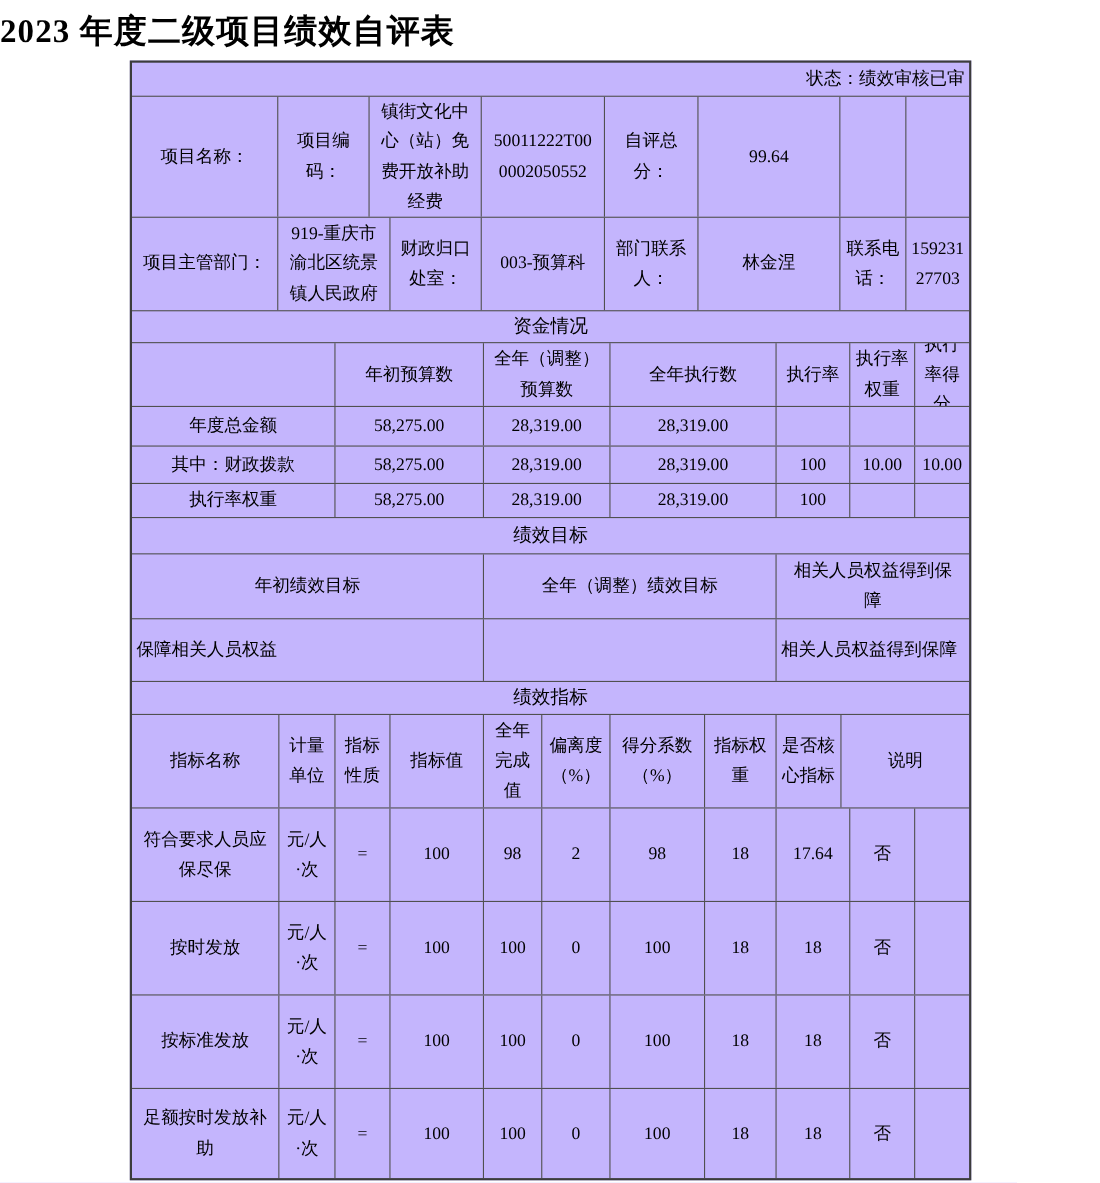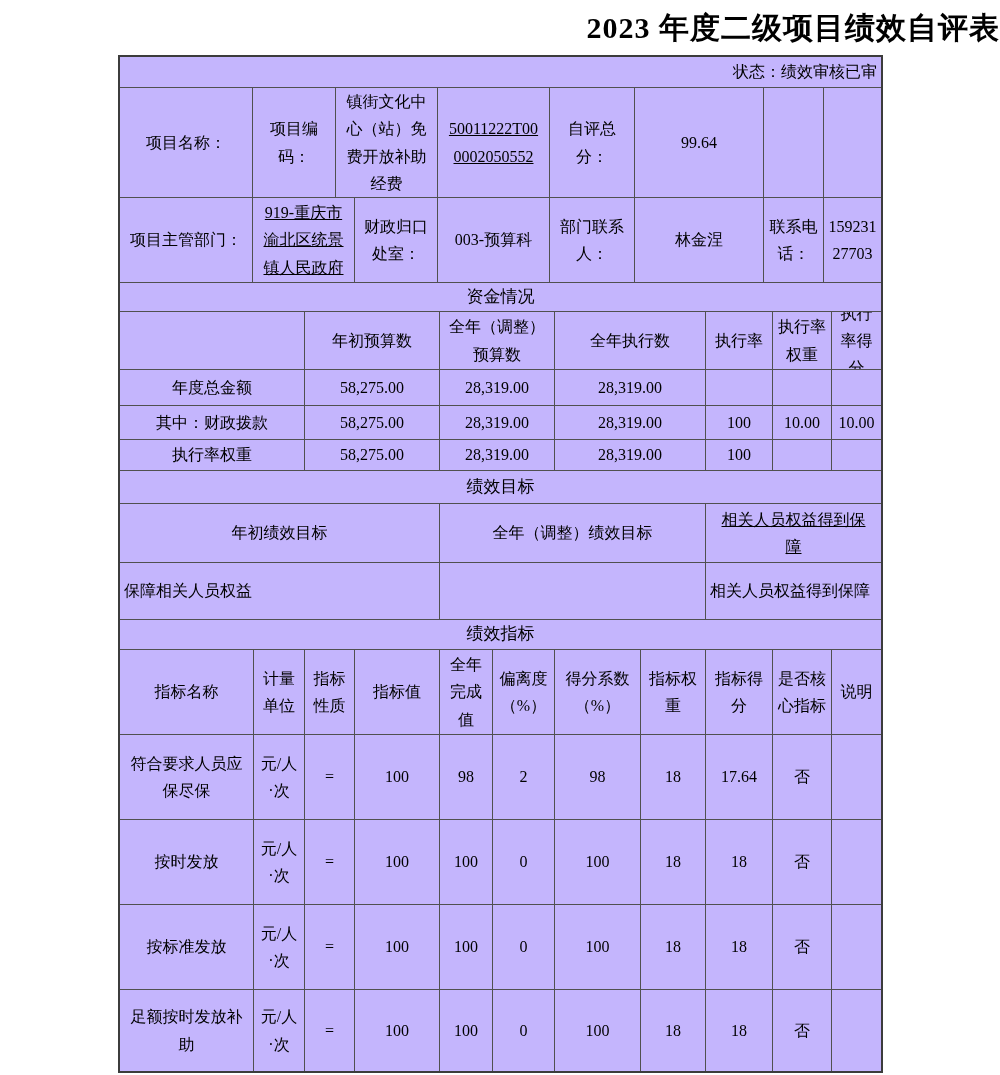--- a/index.html
+++ b/index.html
@@ -4,37 +4,37 @@
 <style>
   * { margin:0; padding:0; }
   html,body { background:#fff; }
   body {
     font-family:"Liberation Serif","DejaVu Serif",serif;
     color:#000;
   }
   .page { position:relative; width:1000px; height:1075px; background:#fff; overflow:hidden; }
   .title {
     position:absolute; top:8px; left:0; width:100%;
-    text-align:right; font-size:30px; font-weight:700; letter-spacing:1px;
+    text-align:left; font-size:30px; font-weight:700; letter-spacing:1px;
   }
   .tbl {
     position:absolute; left:118px; top:55px; width:765px;
     border:2px solid #3c3c3c; box-sizing:border-box; background:#c4b5fd;
   }
   .row { display:flex; border-bottom:1px solid #505050; box-sizing:border-box; }
   .row.nb { border-bottom:none; }
   .c {
     flex:0 0 auto; display:flex; align-items:center; justify-content:center;
     text-align:center; border-right:1px solid #505050; box-sizing:border-box;
     padding:2px 4px; font-size:16px; line-height:1.7; overflow:hidden;
   }
   .c.lastc { border-right:none; flex:1 1 auto; }
   .c.left  { justify-content:flex-start; text-align:left; }
   .c.right { justify-content:flex-end; text-align:right; }
-  .c.tight { padding:2px 8px;text-decoration:underline; }
+  .c.tight { padding:2px 8px; }
   .c.unit  { padding:2px 6px; }
   .c.break { word-break:break-all; }
   .sec { font-size:17px;text-align:right; }
 
   
   .h31{height:31px}.h110{height:110px}.h85{height:85px}.h29{height:29px}
   .h58{height:58px}.h36{height:36px}.h34{height:34px}.h33{height:33px}
   .h59{height:59px}.h57{height:57px}.h30{height:30px}.h81{height:81px}
 
   
@@ -151,21 +151,20 @@
 
     <div class="row h85">
       <div class="c wn1">指标名称</div>
       <div class="c wn2">计量单位</div>
       <div class="c wn3">指标性质</div>
       <div class="c wn4">指标值</div>
       <div class="c wn5">全年完成值</div>
       <div class="c wn6">偏离度（%）</div>
       <div class="c wn7">得分系数（%）</div>
       <div class="c wn8">指标权重</div>
-      <div class="c wn9">指标得分</div>
       <div class="c wn10">是否核心指标</div>
       <div class="c lastc">说明</div>
     </div>
 
     <div class="row h85">
       <div class="c wn1">符合要求人员应保尽保</div>
       <div class="c wn2 unit">元/人·次</div>
       <div class="c wn3">=</div>
       <div class="c wn4">100</div>
       <div class="c wn5">98</div>

